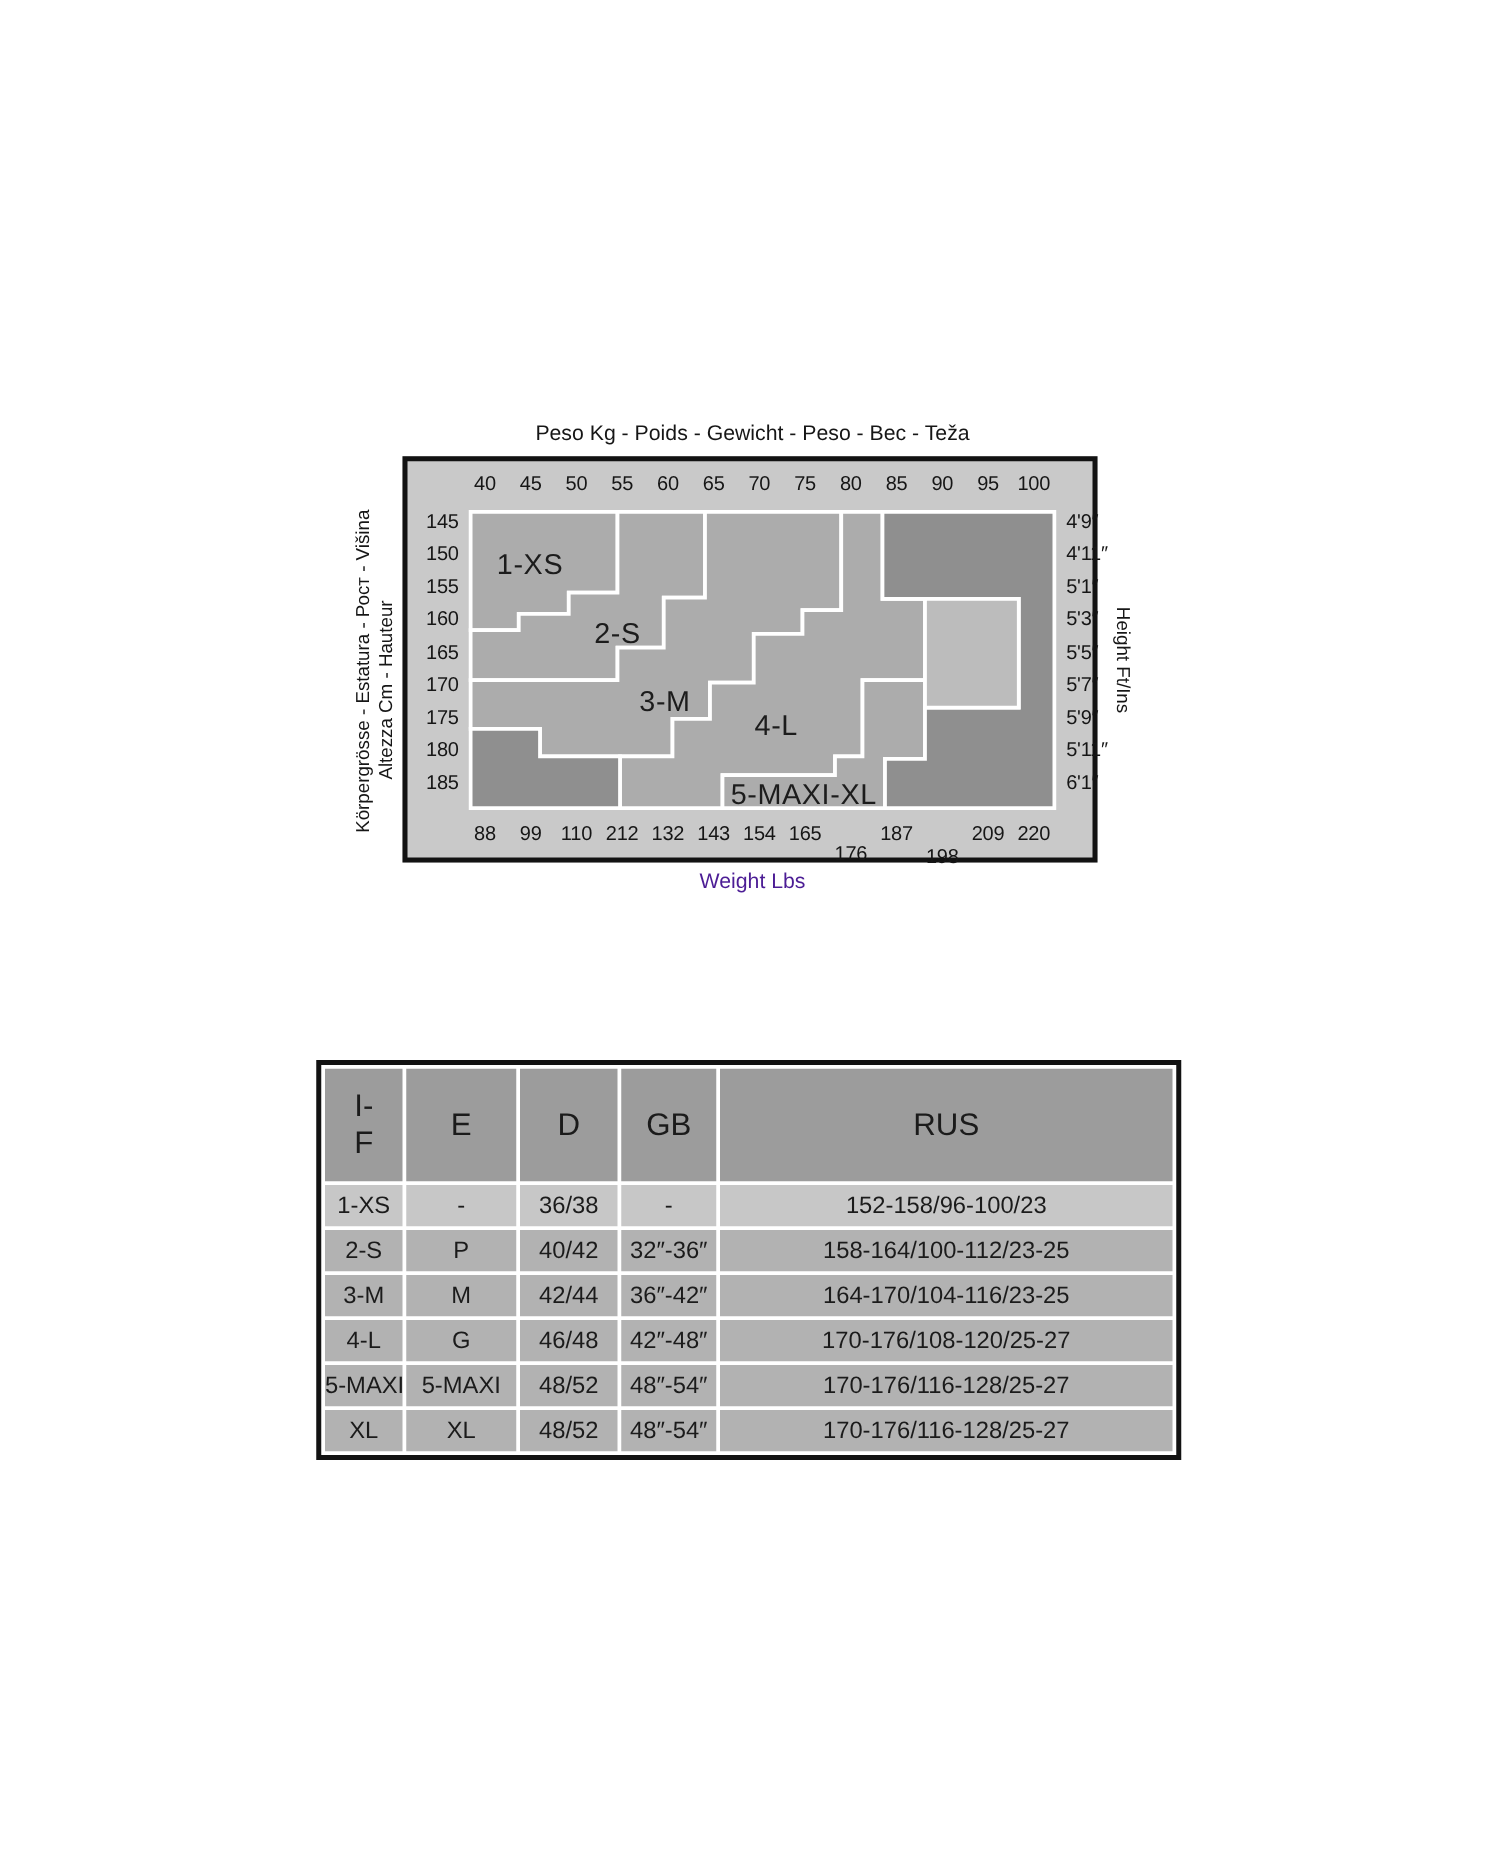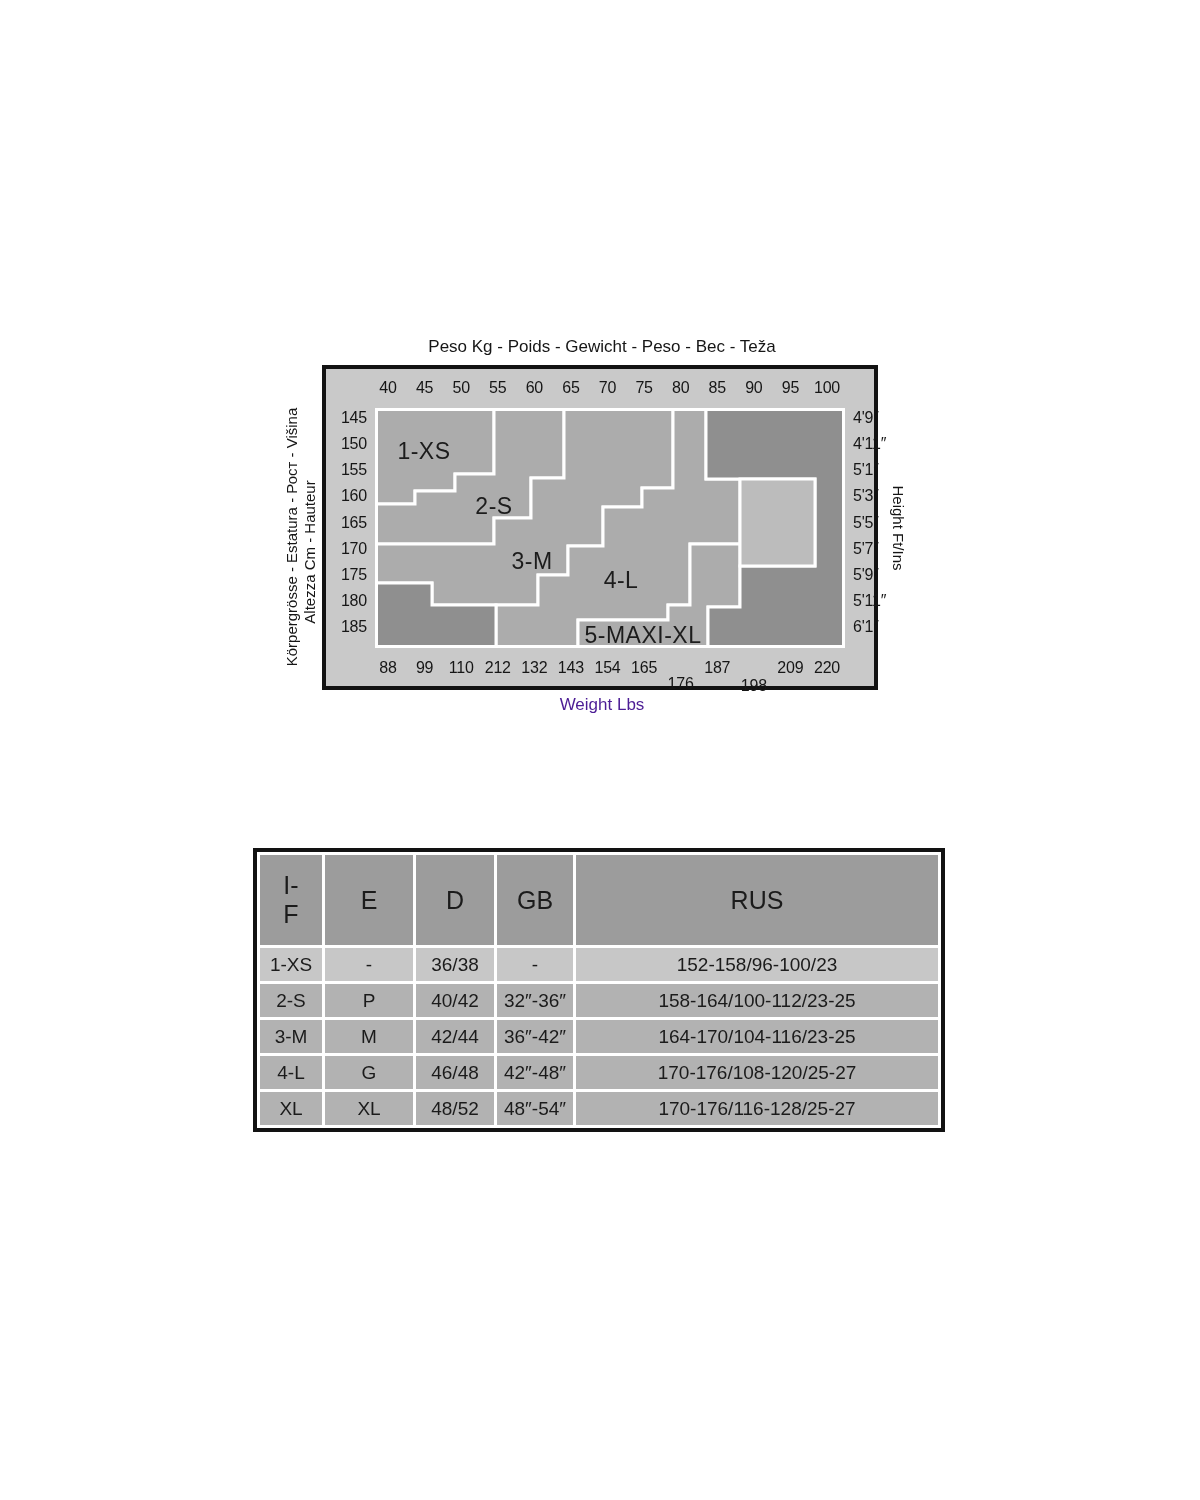--- a/index.html
+++ b/index.html
@@ -137,20 +137,27 @@
           <td>164-170/104-116/23-25</td>
         </tr>
         <tr>
           <td>4-L</td>
           <td>G</td>
           <td>46/48</td>
           <td>42″-48″</td>
           <td>170-176/108-120/25-27</td>
         </tr>
         <tr>
+          <td>5-MAXI</td>
+          <td>5-MAXI</td>
+          <td>48/52</td>
+          <td>48″-54″</td>
+          <td>170-176/116-128/25-27</td>
+        </tr>
+        <tr>
           <td>XL</td>
           <td>XL</td>
           <td>48/52</td>
           <td>48″-54″</td>
           <td>170-176/116-128/25-27</td>
         </tr>
       </tbody>
   </table>
 
 </div>

